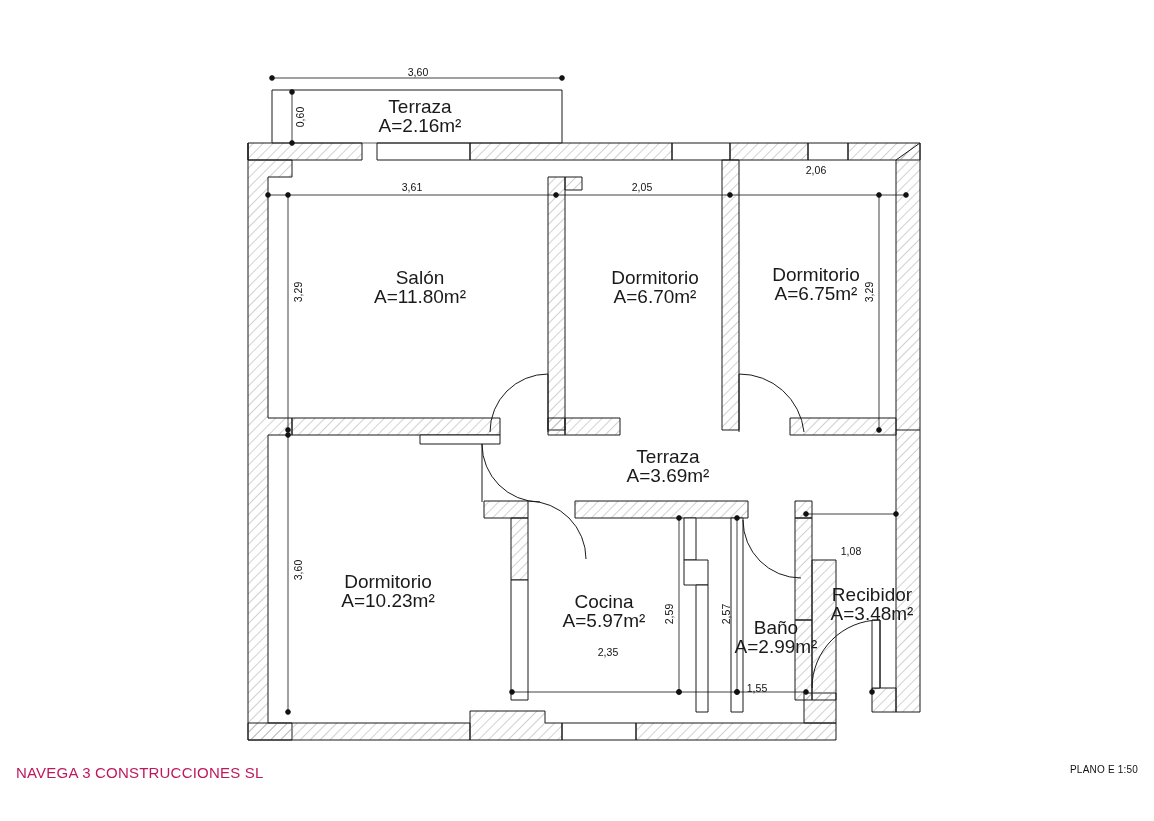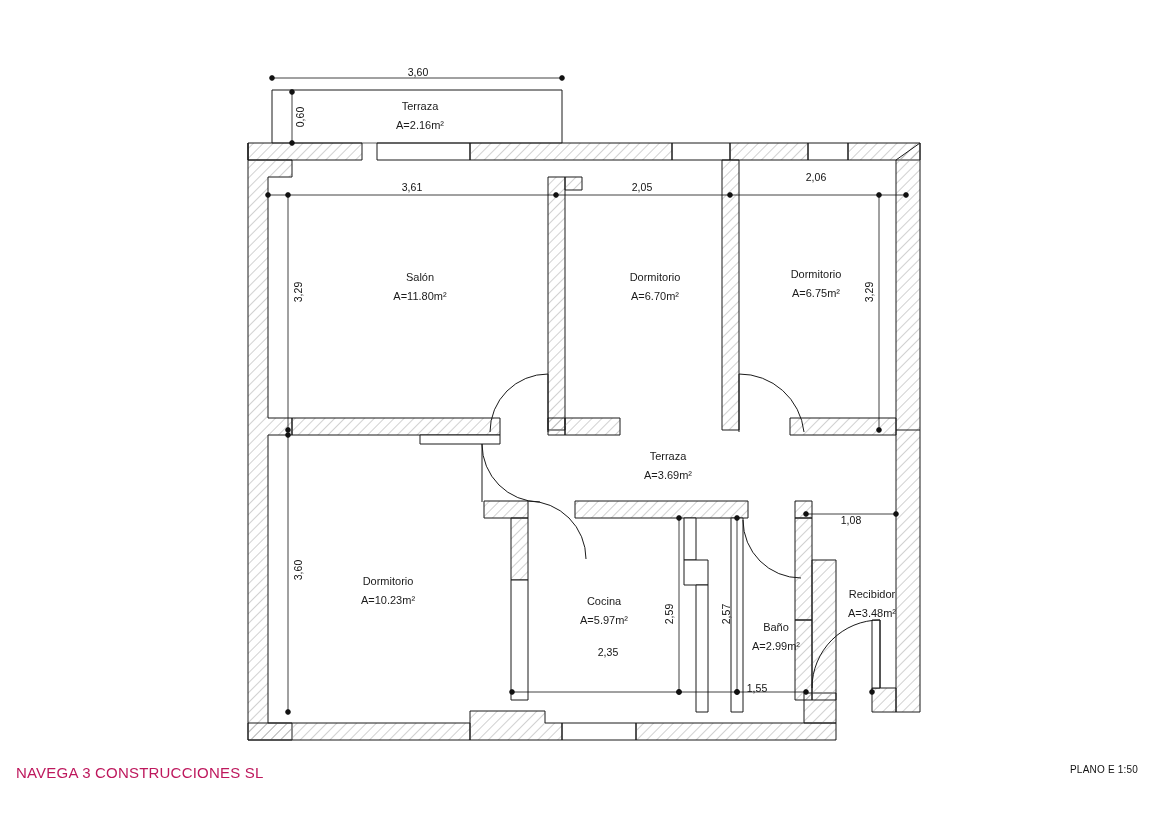--- a/index.html
+++ b/index.html
@@ -35,21 +35,21 @@
     top: 764px;
     font-size: 10px;
     letter-spacing: 0.2px;
     color: #111;
     text-align: right;
   }
   
   .room-label {
     position: absolute;
     text-align: center;
-    font-size: 11px;
+    font-size: 19px;
     line-height: 19px;
     color: #1a1a1a;
     white-space: nowrap;
     transform: translate(-50%, -50%);
   }
   .room-label .name { display: block; }
   .room-label .area { display: block; }
   
   .dim {
     position: absolute;
@@ -235,24 +235,24 @@
     <div class="room-label" style="left: 872px; top: 604px;">
       <span class="name">Recibidor</span>
       <span class="area">A=3.48m²</span>
     </div>
   </div>
 <div id="dim-labels">
     <div class="dim" style="left: 418px; top: 72px;">3,60</div>
     <div class="dim vert" style="left: 300px; top: 117px;">0,60</div>
     <div class="dim" style="left: 412px; top: 187px;">3,61</div>
     <div class="dim" style="left: 642px; top: 187px;">2,05</div>
-    <div class="dim" style="left: 816px; top: 177px;">2,06</div>
+    <div class="dim" style="left: 816px; top: 170px;">2,06</div>
     <div class="dim vert" style="left: 298px; top: 292px;">3,29</div>
     <div class="dim vert" style="left: 869px; top: 292px;">3,29</div>
-    <div class="dim" style="left: 851px; top: 520px;">1,08</div>
+    <div class="dim" style="left: 851px; top: 551px;">1,08</div>
     <div class="dim vert" style="left: 298px; top: 570px;">3,60</div>
     <div class="dim vert" style="left: 669px; top: 614px;">2,59</div>
     <div class="dim vert" style="left: 726px; top: 614px;">2,57</div>
     <div class="dim" style="left: 608px; top: 652px;">2,35</div>
     <div class="dim" style="left: 757px; top: 688px;">1,55</div>
   </div>
 
 <div class="footer-left">NAVEGA 3 CONSTRUCCIONES SL</div>
 <div class="footer-right">PLANO E 1:50</div>
 

